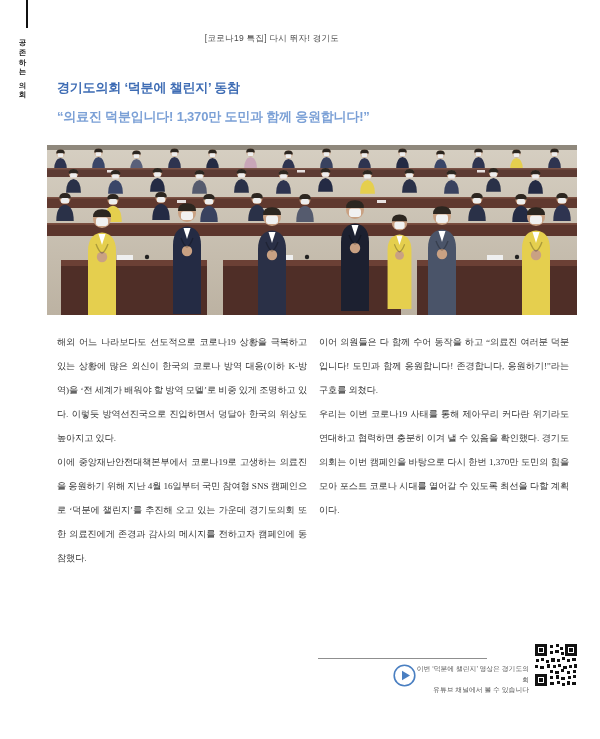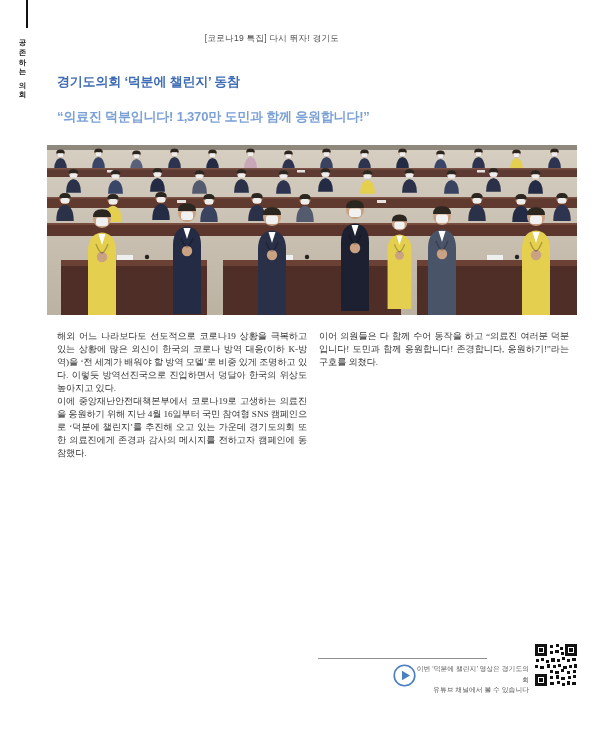--- a/index.html
+++ b/index.html
@@ -20,40 +20,40 @@
 
   
   .running-head{
     position:absolute;left:0;top:33px;width:544px;text-align:center;
     font-family:"Liberation Sans","DejaVu Sans",sans-serif;
     font-size:8.5px;color:#4a4a4a;letter-spacing:0.3px;
   }
 
   
   .headline{
-    position:absolute;left:57px;top:73px;width:480px;
+    position:absolute;left:57px;top:79px;width:480px;
     font-family:"Liberation Sans","DejaVu Sans",sans-serif;
     font-size:13px;font-weight:bold;color:#3e6cb4;letter-spacing:-0.2px;
   }
   .subheadline{
     position:absolute;left:57px;top:108px;width:500px;
     font-family:"Liberation Sans","DejaVu Sans",sans-serif;
     font-size:13px;font-weight:bold;color:#7ba0d6;letter-spacing:-0.2px;
   }
 
   
   .photo{position:absolute;left:47px;top:145px;width:530px;height:170px;overflow:hidden;}
   .photo svg{display:block;}
 
   
   .col{position:absolute;top:330px;width:250px;}
   .col-left{left:57px;}
   .col-right{left:319px;}
   .col p{
-    margin:0;font-size:9.2px;line-height:13px;color:#333;
+    margin:0;font-size:9.2px;line-height:24px;color:#333;
     text-align:justify;letter-spacing:-0.1px;word-break:break-all;
   }
 
   
   .footer-rule{position:absolute;left:318px;top:658px;width:169px;height:1px;background:#8f8f8f;}
   .play-wrap{position:absolute;left:393px;top:664px;width:23px;height:23px;}
   .video-caption{
     position:absolute;left:415px;top:664px;width:114px;text-align:right;
     font-family:"Liberation Sans","DejaVu Sans",sans-serif;
     font-size:6.8px;line-height:10.5px;color:#555;
@@ -184,20 +184,21 @@
     <use href="#pl" width="34" height="115" color="#e5cf4e" transform="translate(472,58)"></use>
   </svg>
 </div>
 
 <div class="col col-left">
   <p>해외 어느 나라보다도 선도적으로 코로나19 상황을 극복하고 있는 상황에 많은 외신이 한국의 코로나 방역 대응(이하 K-방역)을 ‘전 세계가 배워야 할 방역 모델’로 비중 있게 조명하고 있다. 이렇듯 방역선진국으로 진입하면서 덩달아 한국의 위상도 높아지고 있다.</p>
   <p>이에 중앙재난안전대책본부에서 코로나19로 고생하는 의료진을 응원하기 위해 지난 4월 16일부터 국민 참여형 SNS 캠페인으로 ‘덕분에 챌린지’를 추진해 오고 있는 가운데 경기도의회 또한 의료진에게 존경과 감사의 메시지를 전하고자 캠페인에 동참했다.</p>
 </div>
 <div class="col col-right">
   <p>이어 의원들은 다 함께 수어 동작을 하고 “의료진 여러분 덕분입니다! 도민과 함께 응원합니다! 존경합니다, 응원하기!”라는 구호를 외쳤다.</p>
+  <p>우리는 이번 코로나19 사태를 통해 제아무리 커다란 위기라도 연대하고 협력하면 충분히 이겨 낼 수 있음을 확인했다. 경기도의회는 이번 캠페인을 바탕으로 다시 한번 1,370만 도민의 힘을 모아 포스트 코로나 시대를 열어갈 수 있도록 최선을 다할 계획이다.</p>
 </div>
 
 <div class="footer-rule"></div>
 <div class="play-wrap">
   <svg width="23" height="23" viewBox="0 0 23 23" xmlns="http://www.w3.org/2000/svg">
     <circle cx="11.5" cy="11.5" r="10.3" fill="#ffffff" stroke="#4a7fc1" stroke-width="1.6"></circle>
     <path d="M9,6.8 L17,11.5 L9,16.2 Z" fill="#4a7fc1"></path>
   </svg>
 </div>
 <div class="video-caption">

